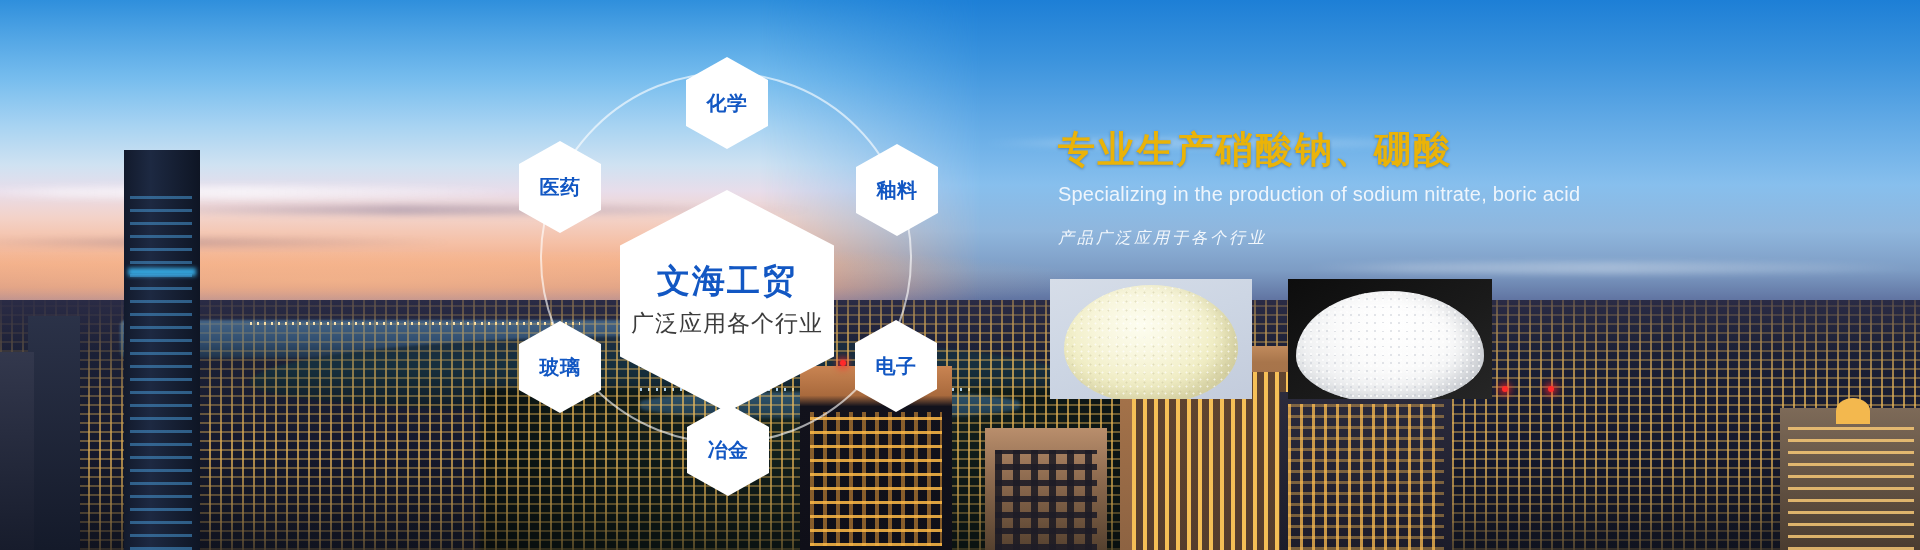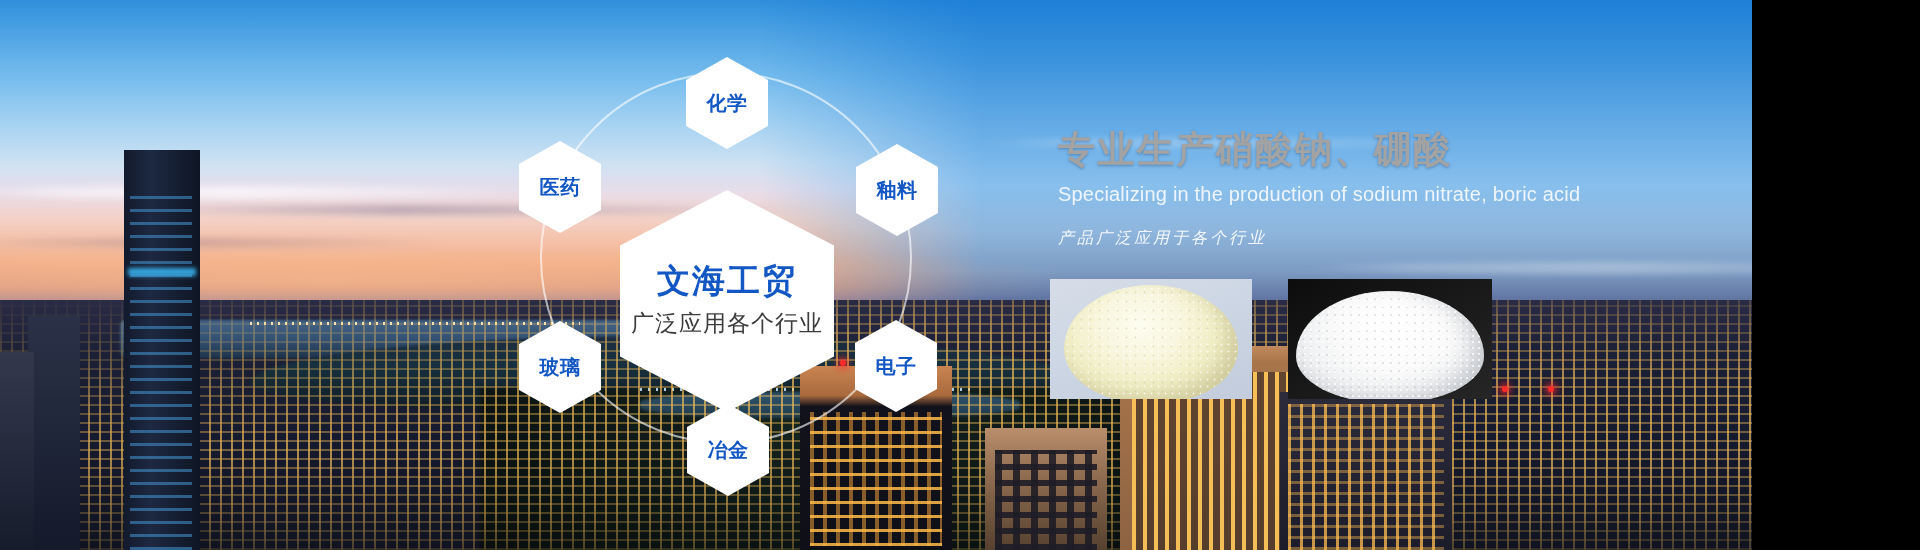--- a/index.html
+++ b/index.html
@@ -6,21 +6,21 @@
     margin: 0;
     padding: 0;
     background: #000;
   }
   body {
     font-family: "Liberation Sans", "DejaVu Sans", sans-serif;
   }
 
   #banner {
     position: relative;
-    width: 1752px;
+    width: 1920px;
     height: 550px;
     overflow: hidden;
     background: #0a1428;
   }
 
   
   .sky {
     position: absolute;
     left: 0; top: 0;
     width: 1920px; height: 330px;
@@ -285,21 +285,21 @@
   .h-glass   { left: 519px; top: 321px; }
   .h-metal   { left: 687px; top: 404px; }
 
   
   .copy {
     position: absolute;
     left: 1058px; top: 128px;
     width: 720px;
   }
   .headline {
-    color: #a3a3a3;
+    color: #eab308;
     font-size: 37px;
     font-weight: bold;
     letter-spacing: 2.5px;
     line-height: 1.2;
     font-family: "DejaVu Sans", "Liberation Sans", sans-serif;
     text-shadow: 0 1px 3px rgba(0,40,90,.35);
   }
   .subline-en {
     color: #eef5fc;
     font-size: 20px;

